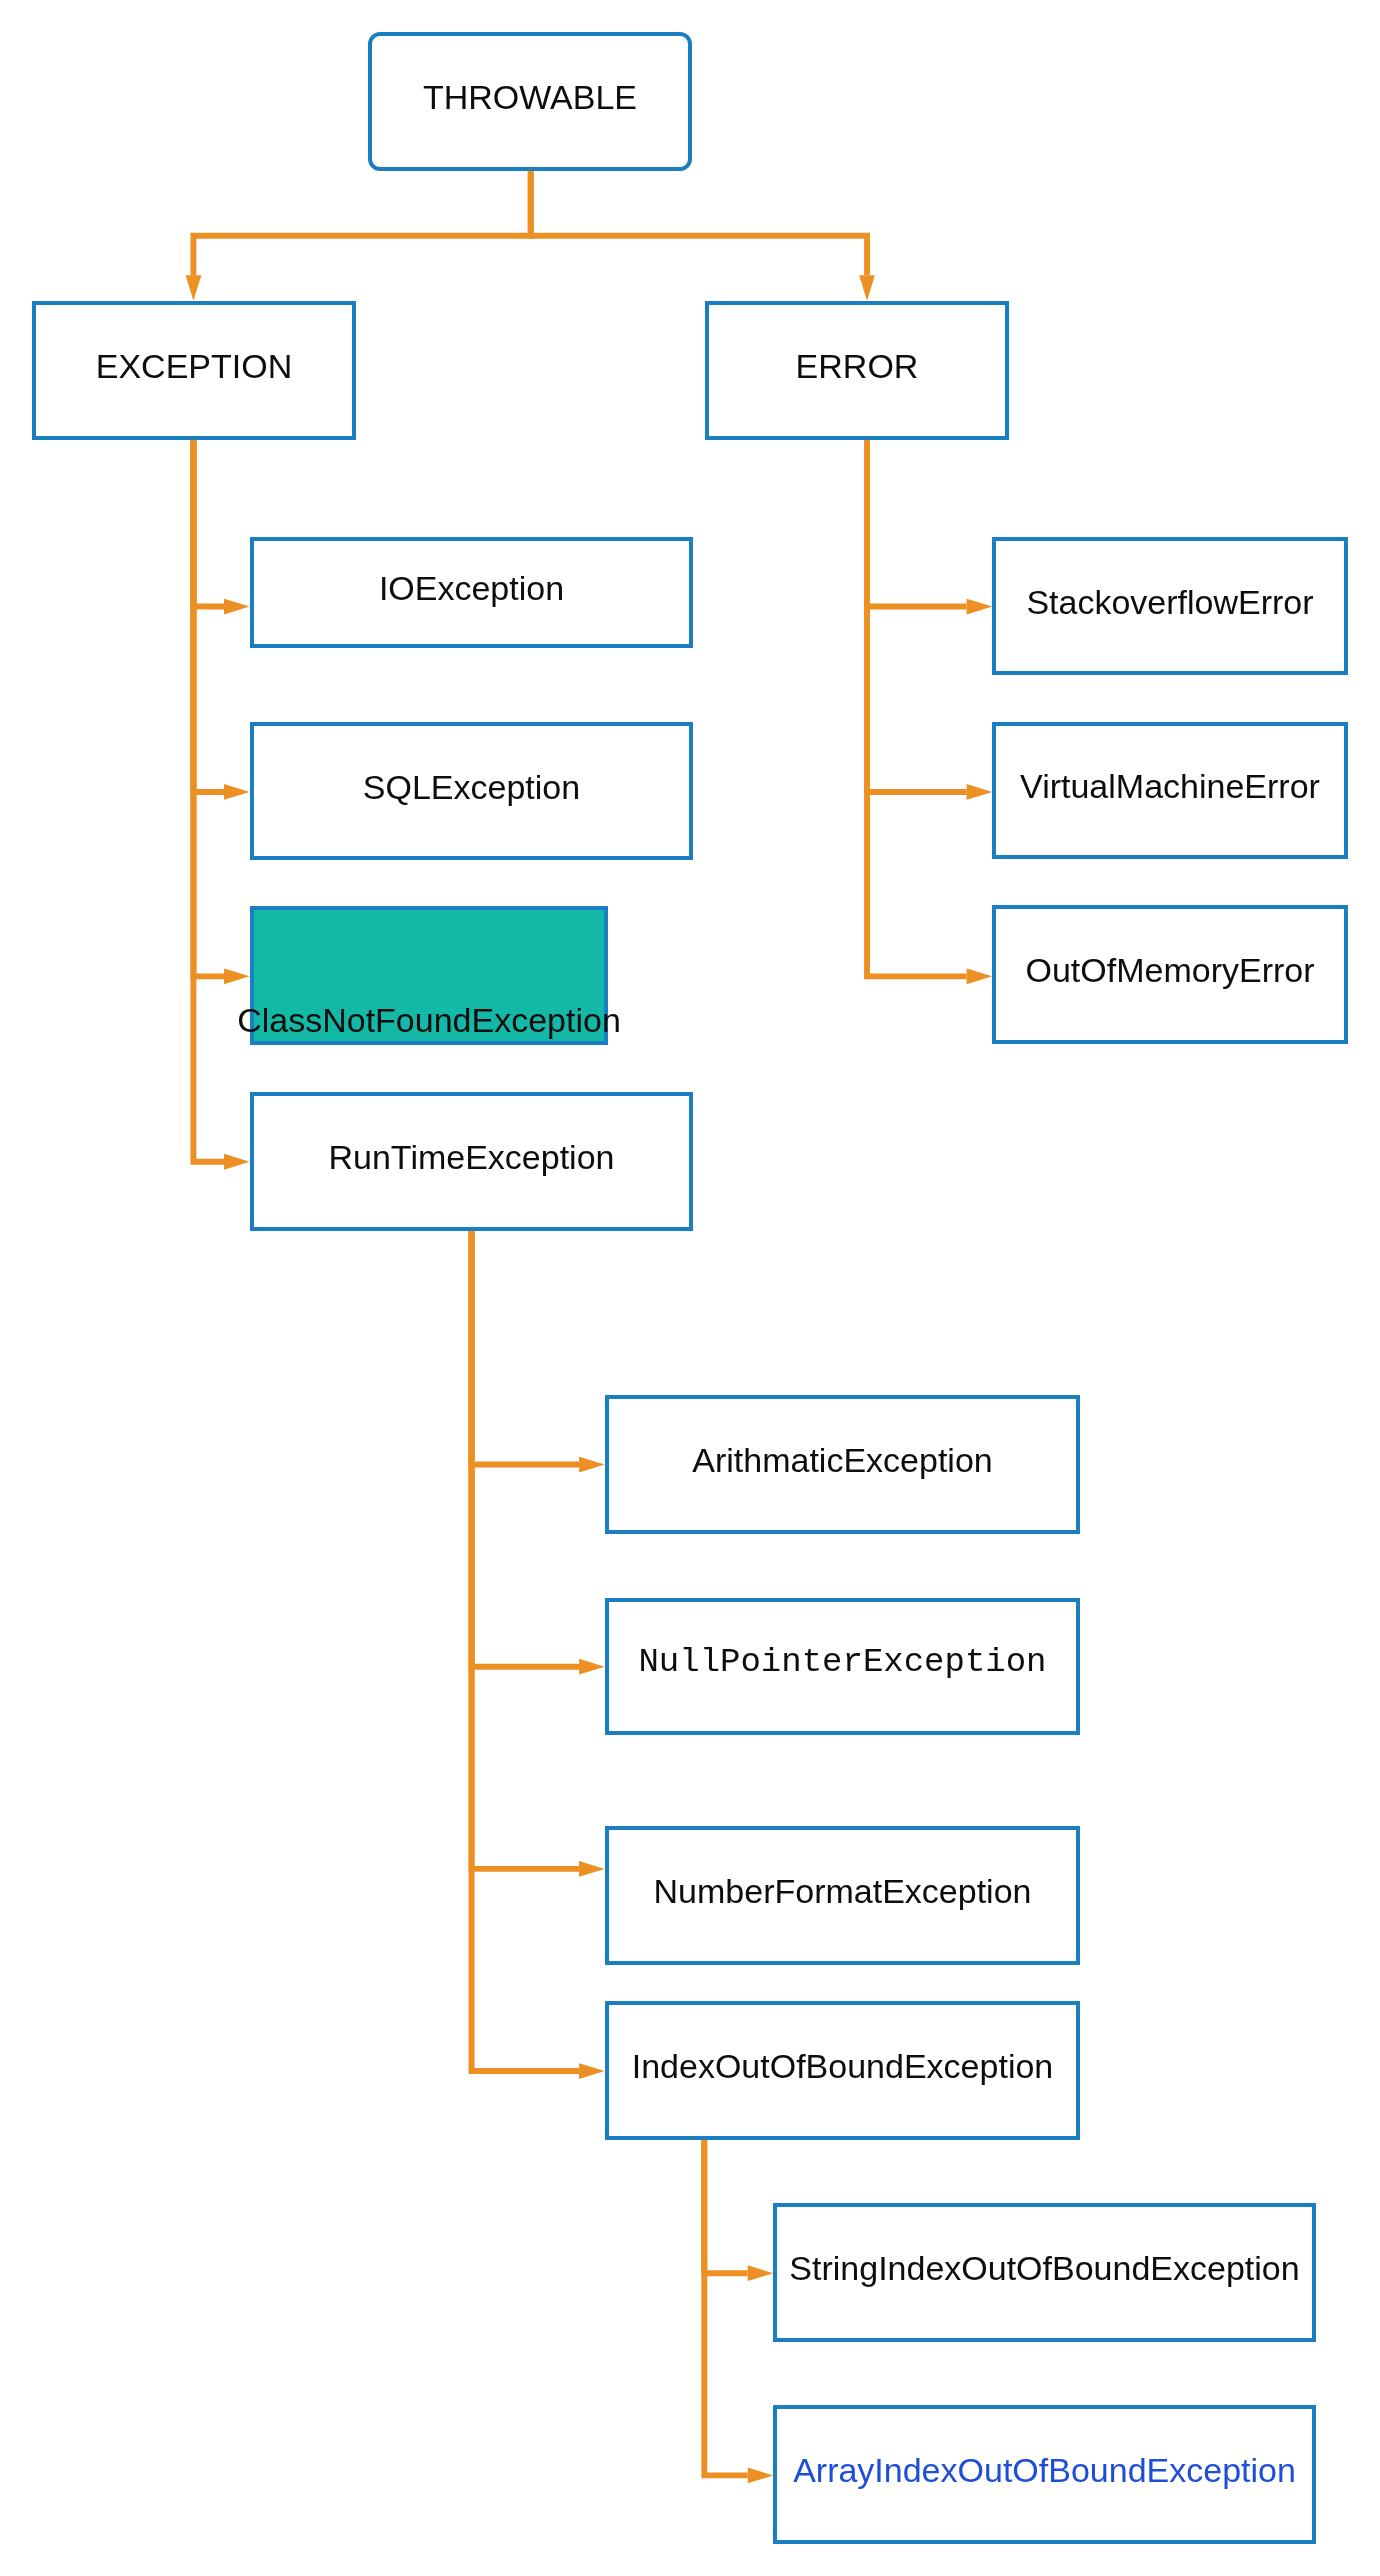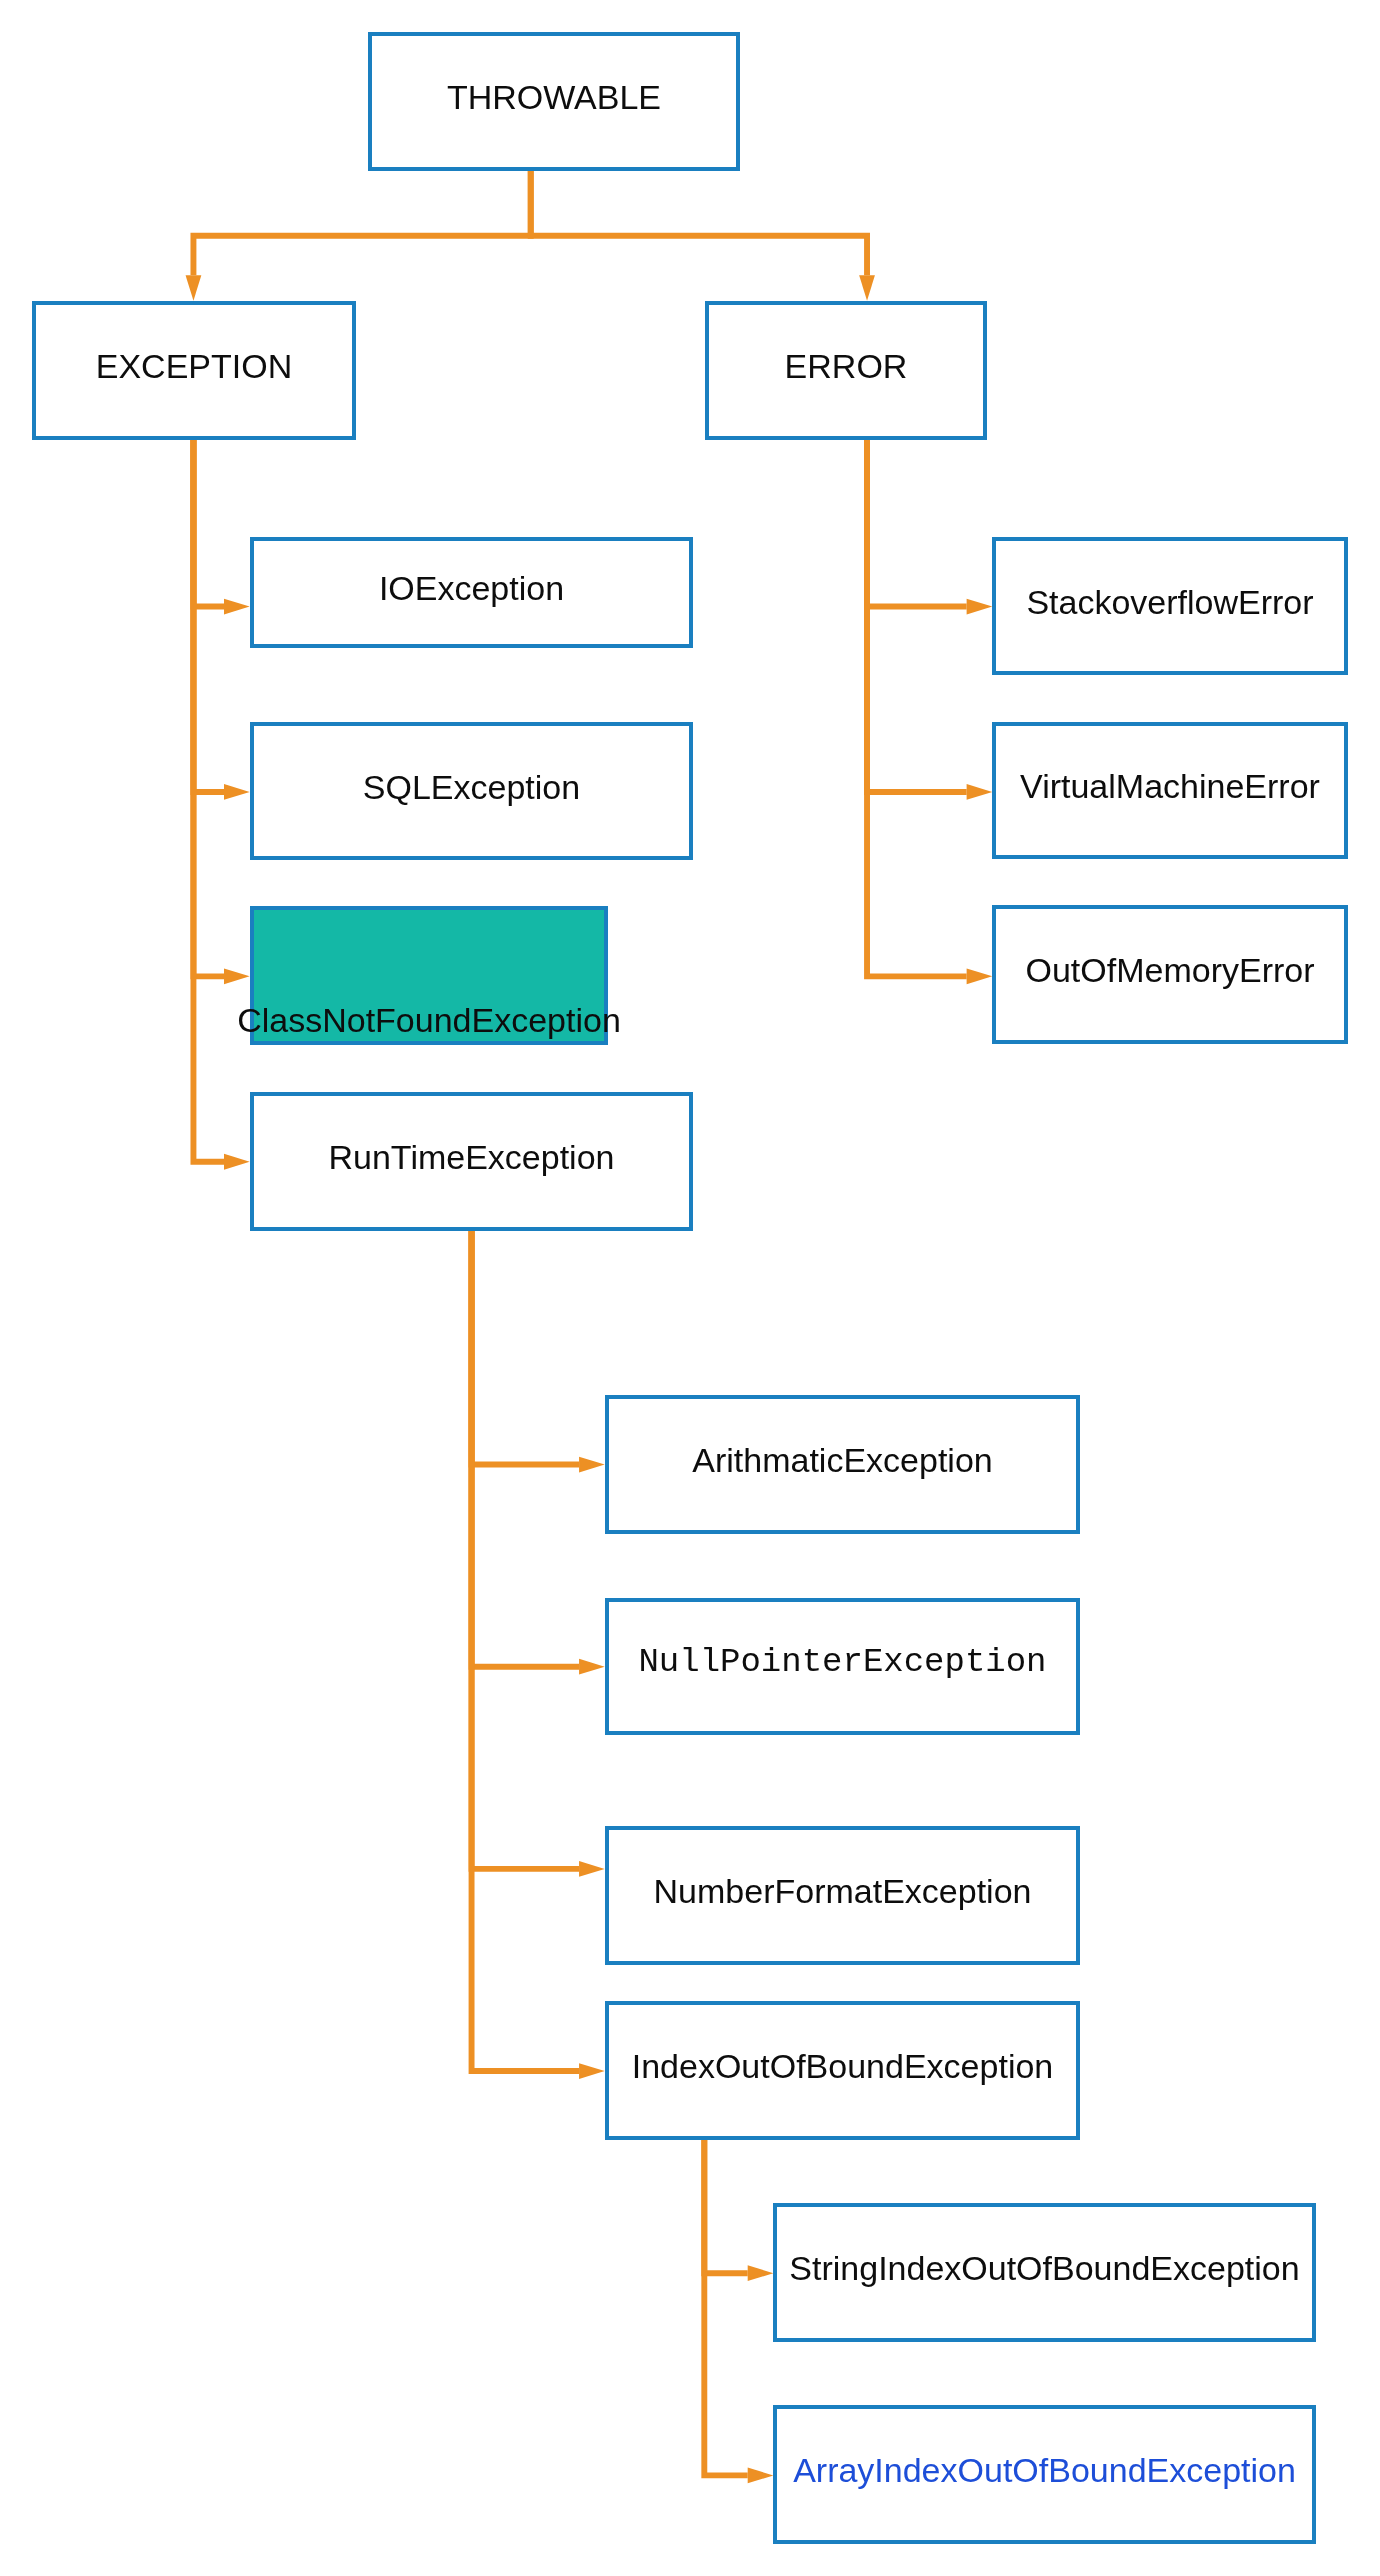--- a/index.html
+++ b/index.html
@@ -105,27 +105,27 @@
         <polyline points="714,2170 714,2305 758,2305" fill="none" stroke="#ed9024" stroke-width="6" stroke-linecap="butt" stroke-linejoin="miter"></polyline>
         <polygon points="784,2305 758,2313 758,2297" fill="#ed9024"></polygon>
       </g>
       <g>
         <polyline points="714,2170 714,2510 758,2510" fill="none" stroke="#ed9024" stroke-width="6" stroke-linecap="butt" stroke-linejoin="miter"></polyline>
         <polygon points="784,2510 758,2518 758,2502" fill="#ed9024"></polygon>
       </g>
     </svg>
 
   <div id="node-layer">
-      <div class="node" style="left: 368px; top: 32px; width: 372px; height: 139px; border-width: 4px; border-style: solid; border-color: rgb(26, 127, 192); border-radius: 0px; background: rgb(255, 255, 255);">
+      <div class="node" style="left: 368px; top: 32px; width: 324px; height: 139px; border-width: 4px; border-style: solid; border-color: rgb(26, 127, 192); border-radius: 12px; background: rgb(255, 255, 255);">
         <span class="node-label" style="color: rgb(13, 13, 13); font-size: 34px;">THROWABLE</span>
       </div>
       <div class="node" style="left: 32px; top: 301px; width: 324px; height: 139px; border-width: 4px; border-style: solid; border-color: rgb(26, 127, 192); border-radius: 0px; background: rgb(255, 255, 255);">
         <span class="node-label" style="color: rgb(13, 13, 13); font-size: 34px;">EXCEPTION</span>
       </div>
-      <div class="node" style="left: 705px; top: 301px; width: 282px; height: 139px; border-width: 4px; border-style: solid; border-color: rgb(26, 127, 192); border-radius: 0px; background: rgb(255, 255, 255);">
+      <div class="node" style="left: 705px; top: 301px; width: 304px; height: 139px; border-width: 4px; border-style: solid; border-color: rgb(26, 127, 192); border-radius: 0px; background: rgb(255, 255, 255);">
         <span class="node-label" style="color: rgb(13, 13, 13); font-size: 34px;">ERROR</span>
       </div>
       <div class="node" style="left: 250px; top: 537px; width: 443px; height: 111px; border-width: 4px; border-style: solid; border-color: rgb(26, 127, 192); border-radius: 0px; background: rgb(255, 255, 255);">
         <span class="node-label" style="color: rgb(13, 13, 13); font-size: 34px;">IOException</span>
       </div>
       <div class="node" style="left: 250px; top: 722px; width: 443px; height: 138px; border-width: 4px; border-style: solid; border-color: rgb(26, 127, 192); border-radius: 0px; background: rgb(255, 255, 255);">
         <span class="node-label" style="color: rgb(13, 13, 13); font-size: 34px;">SQLException</span>
       </div>
       <div class="node" style="left: 250px; top: 906px; width: 358px; height: 139px; border-width: 4px; border-style: solid; border-color: rgb(26, 127, 192); border-radius: 0px; background: #14b8a6; align-items: flex-end;">
         <span class="node-label" style="color: rgb(13, 13, 13); font-size: 34px;">ClassNotFoundException</span>

